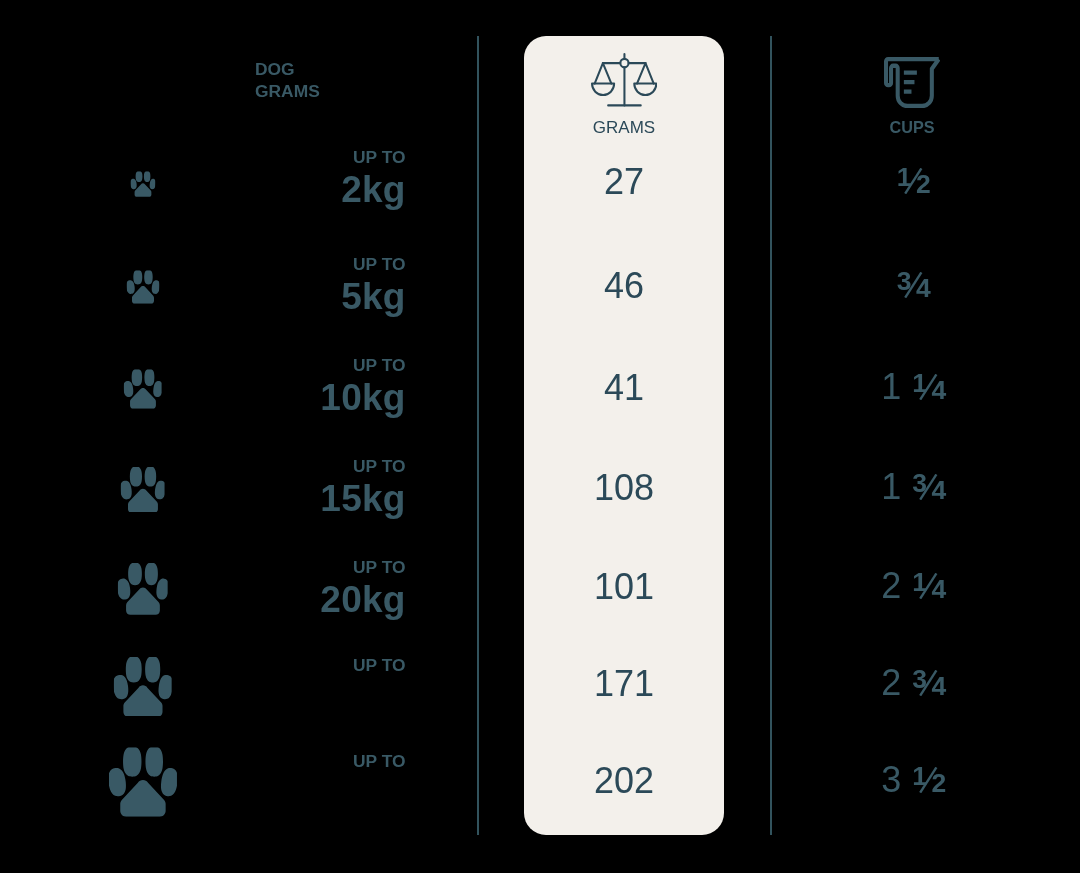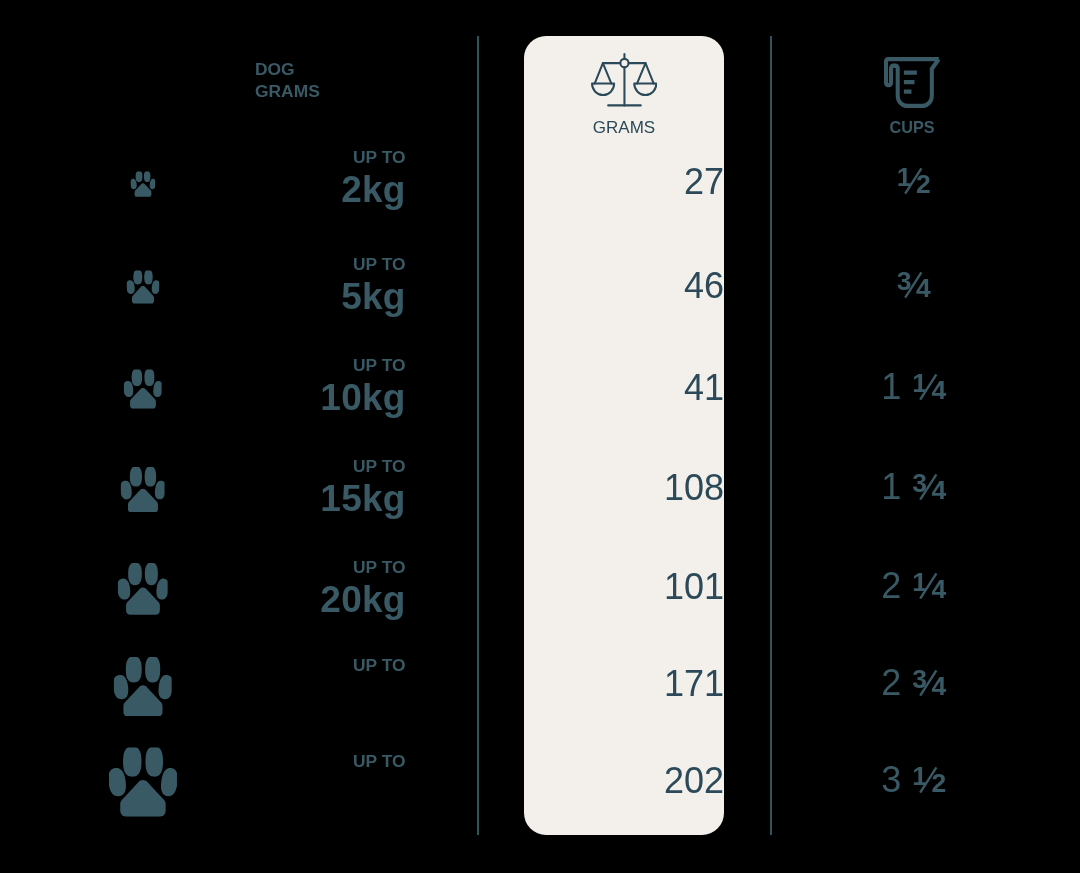--- a/index.html
+++ b/index.html
@@ -9,21 +9,21 @@
          will-change:transform;opacity:0.999;}
   .divider{position:absolute;width:2px;top:36px;height:799px;background:#33545e;}
   .card{position:absolute;left:524px;top:36px;width:200px;height:799px;background:#f4f1ec;border-radius:22px;}
   .row{position:absolute;left:0;width:1080px;height:0;}
   .paw{position:absolute;left:142.5px;top:0;transform:translate(-50%,-50%);color:#3a5a66;}
 
   .wcell{position:absolute;left:245.5px;width:160px;text-align:right;color:#3a5a66;}
   .uplbl{font-size:17.4px;font-weight:700;line-height:17.4px;height:17.4px;}
   .wval{font-size:37px;font-weight:700;line-height:37px;height:37px;margin-top:5px;letter-spacing:0.2px;}
 
-  .gcell{position:absolute;left:524px;top:-17px;width:200px;text-align:right;
+  .gcell{position:absolute;left:524px;top:-17px;width:200px;text-align:center;
          color:#2c4a59;font-size:36px;font-weight:400;line-height:36px;height:36px;}
 
   .ccell{position:absolute;left:833.7px;top:0;width:160px;transform:translateY(-50%);text-align:center;
          color:#3a5a66;height:26px;line-height:26px;white-space:nowrap;}
   .cwhole{font-size:36px;font-weight:500;line-height:26px;vertical-align:top;}
   .cwhole:not(.empty)+.cfrac{margin-left:11px;}
   .cfrac{position:relative;display:inline-block;width:34px;height:26px;vertical-align:top;}
   .cfrac .num{position:absolute;left:0;top:0;font-size:26.5px;font-weight:600;line-height:19px;}
   .cfrac .den{position:absolute;right:0;bottom:0;font-size:26.5px;font-weight:600;line-height:19px;}
   .cfrac .slash{position:absolute;left:0;top:0;}

